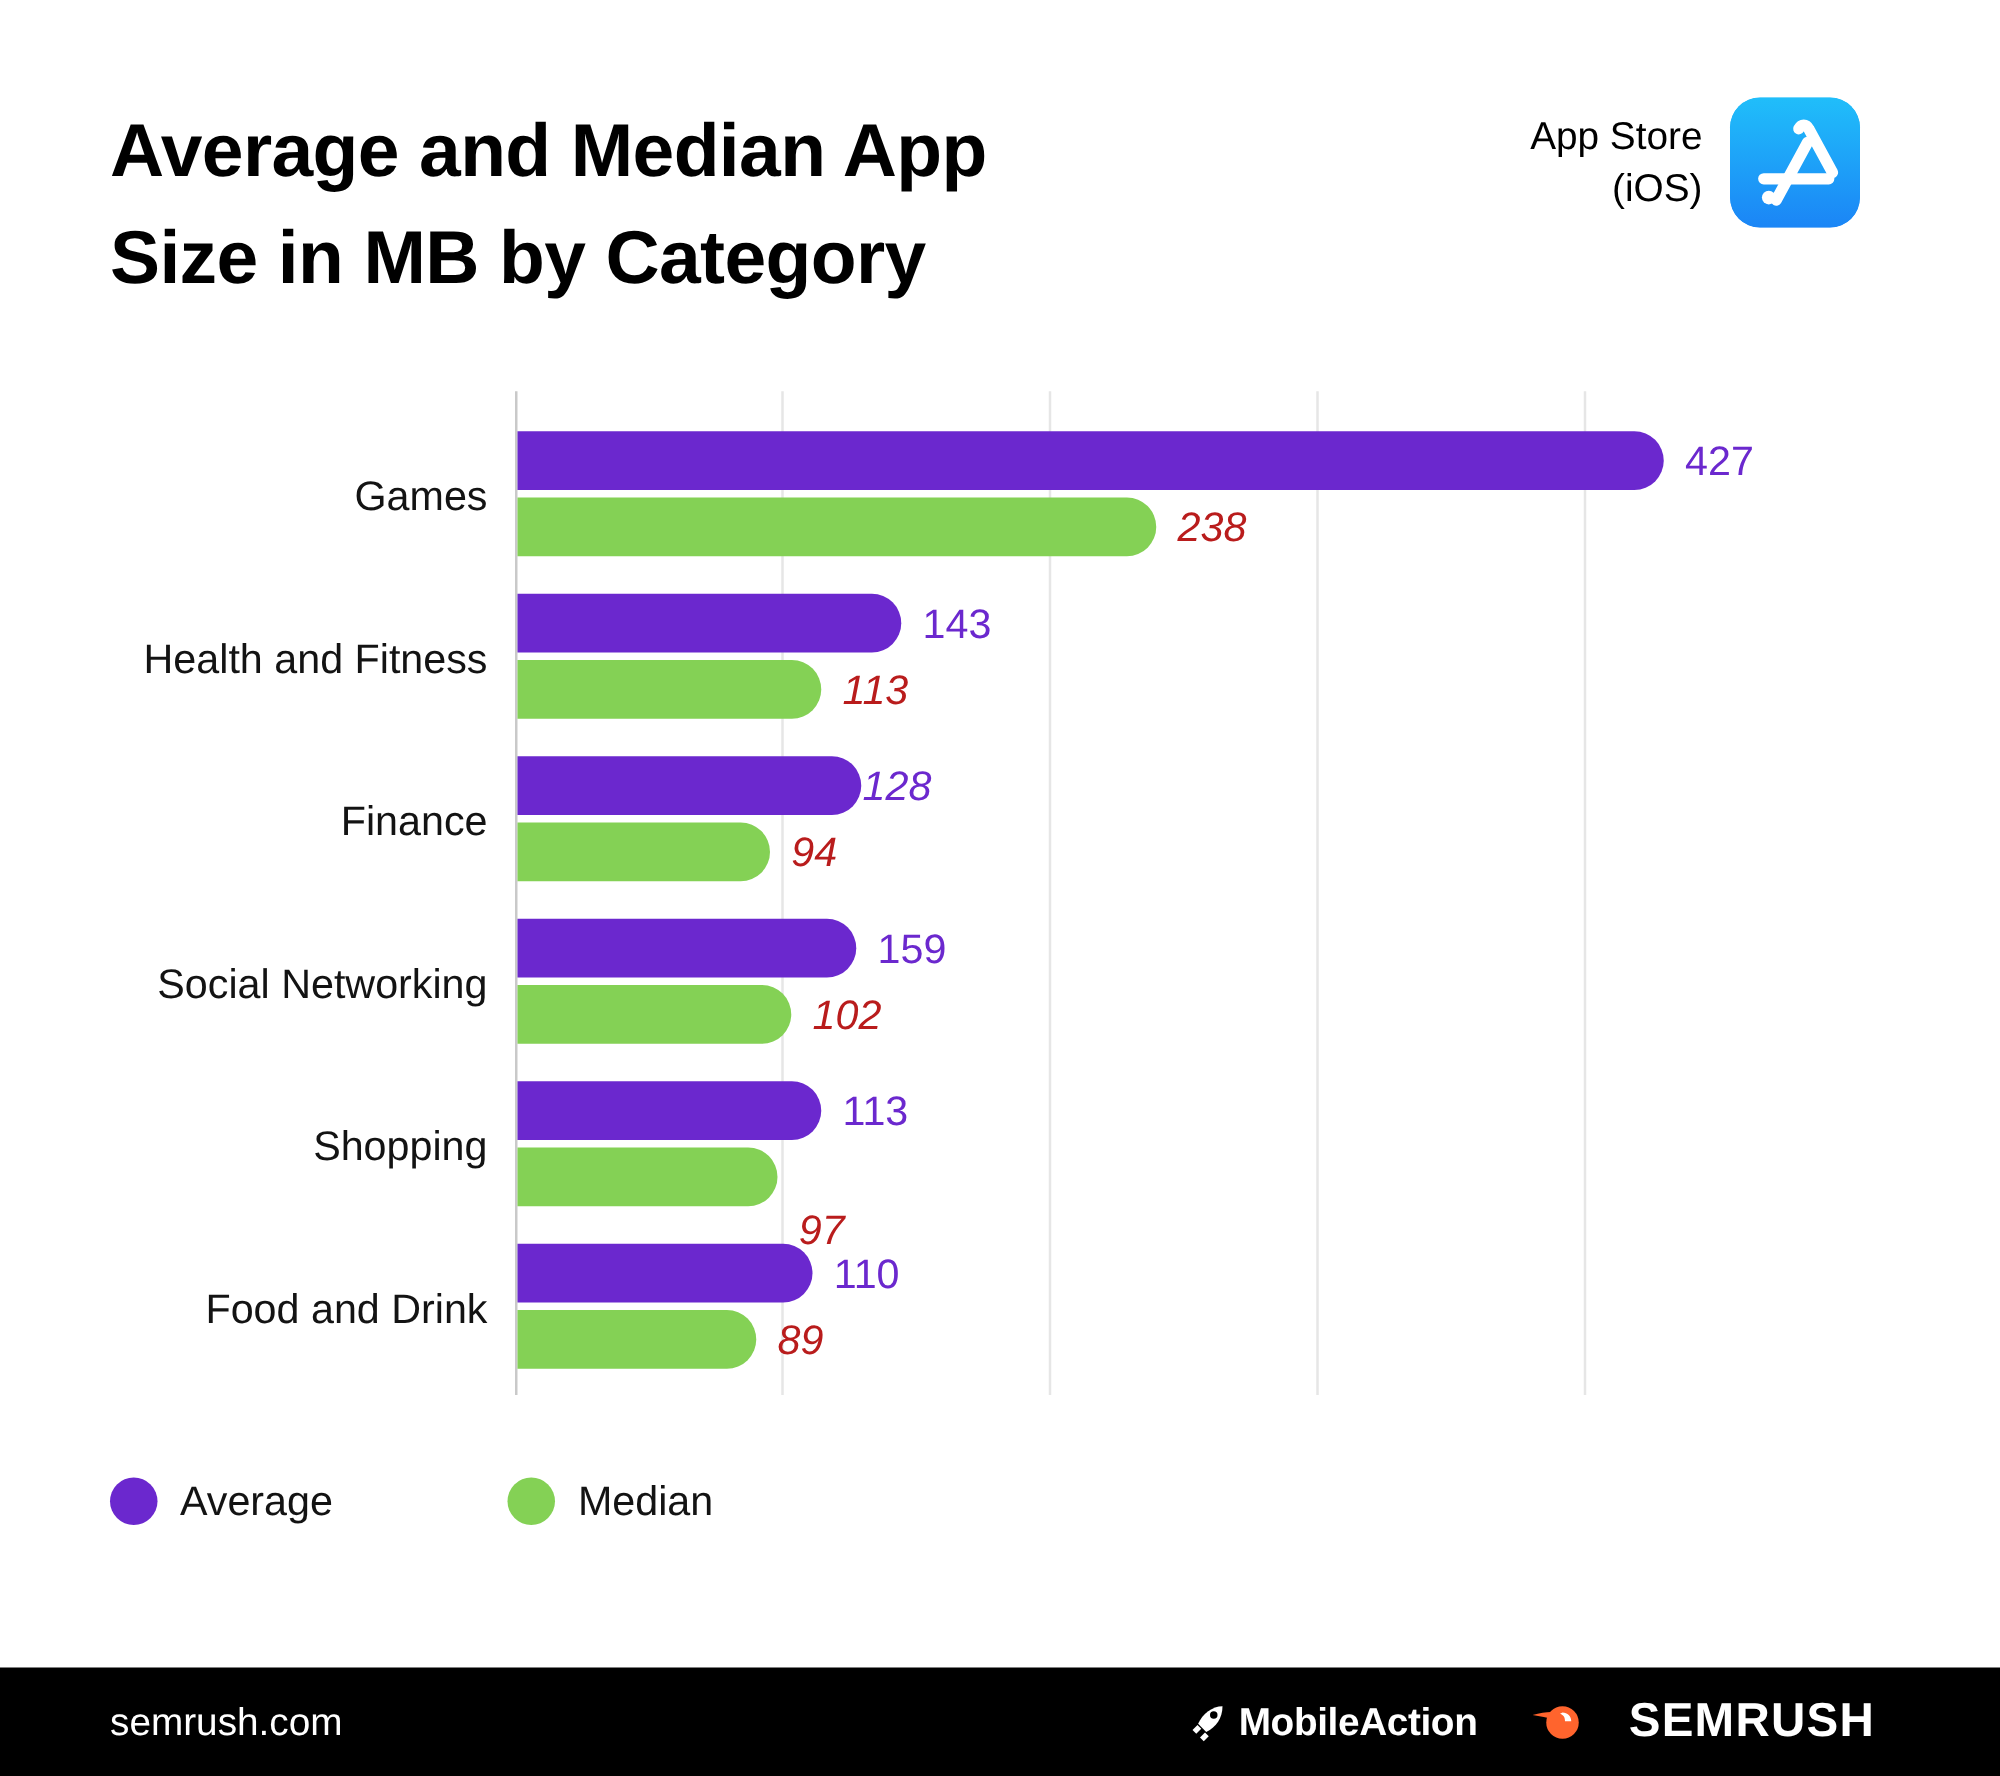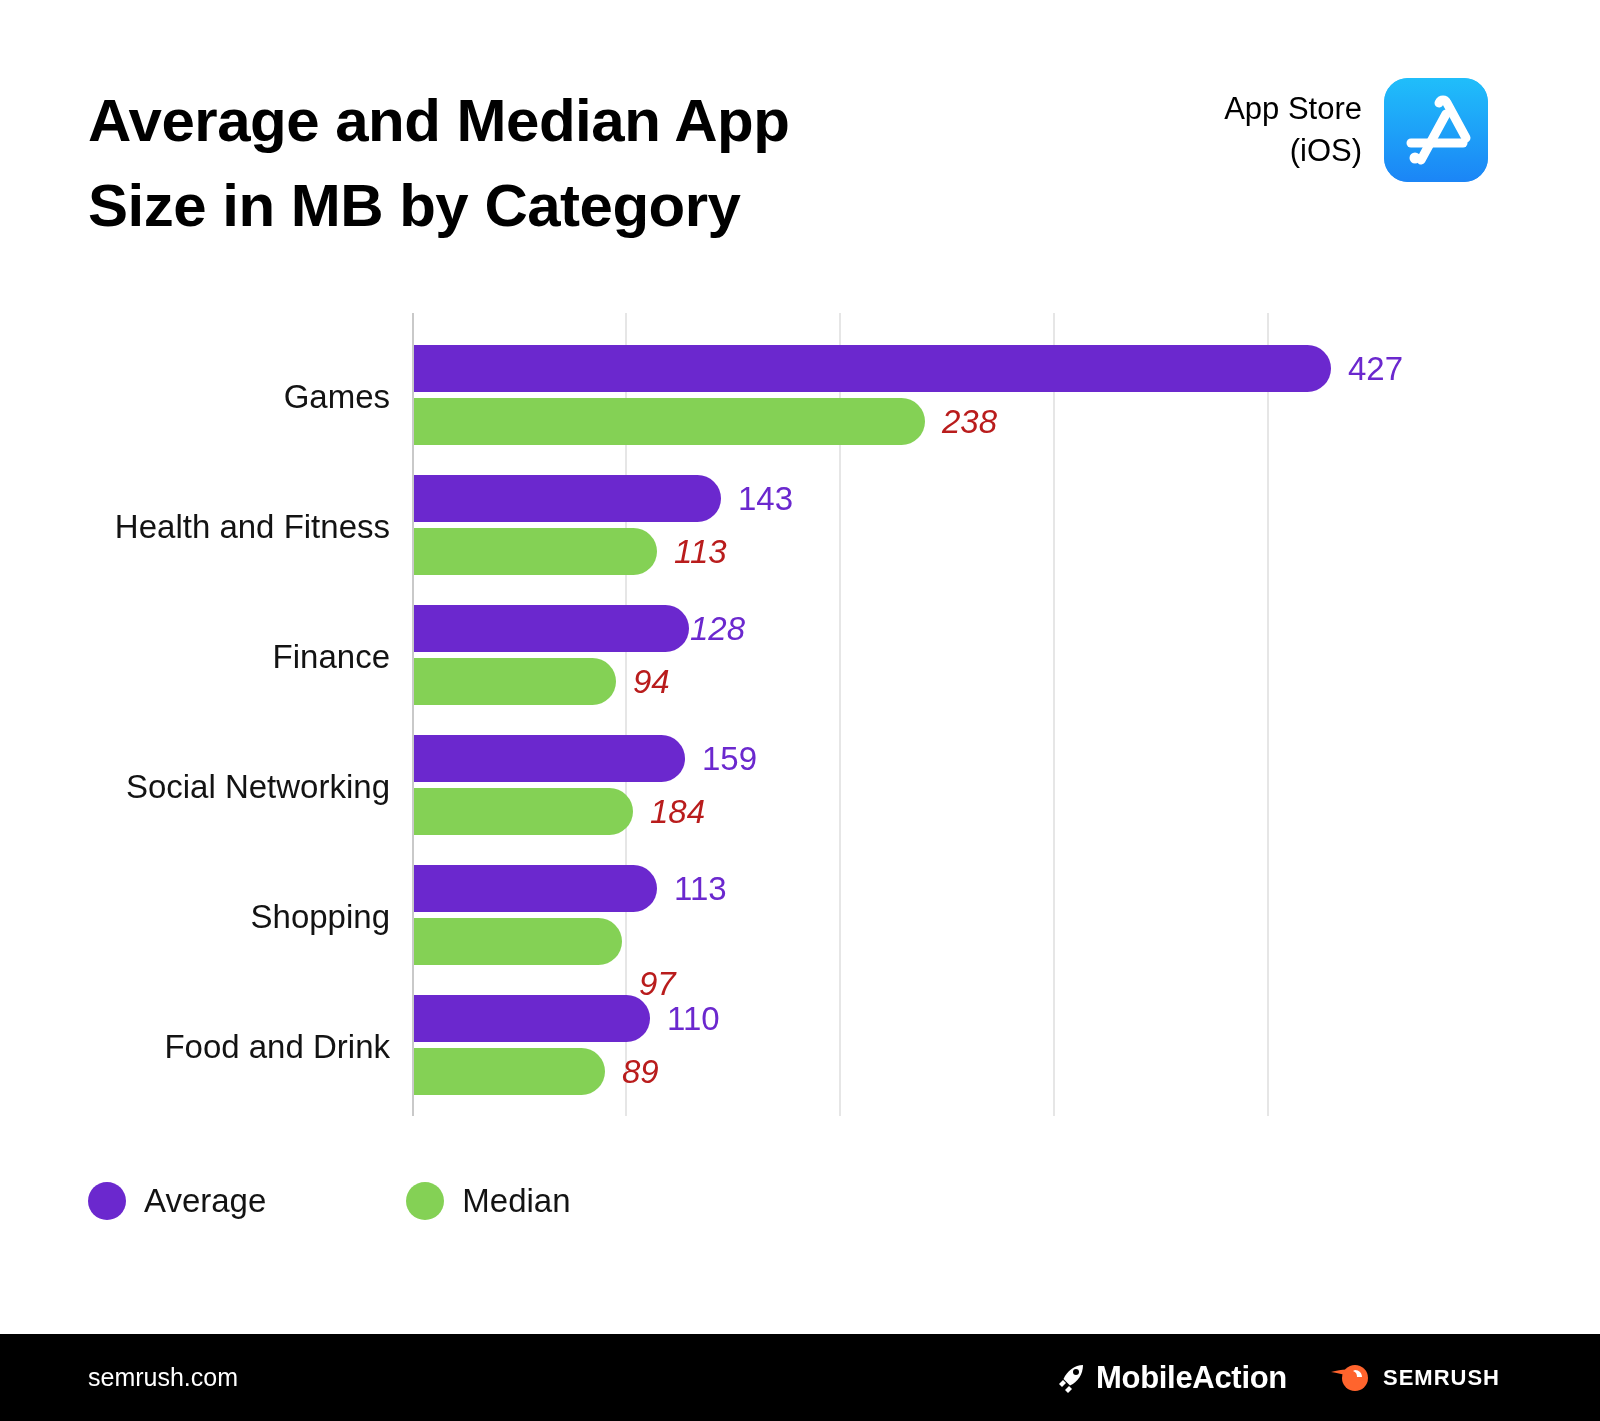--- a/index.html
+++ b/index.html
@@ -162,21 +162,21 @@
     top: 1334px;
     width: 1600px;
     height: 87px;
     background: #000000;
     display: flex;
     align-items: center;
   }
   #footer-url {
     position: absolute;
     left: 88px;
-    font-size: 25px;
+    font-size: 31px;
     color: #ffffff;
   }
   #footer-logos {
     position: absolute;
     right: 100px;
     display: flex;
     align-items: center;
     gap: 42px;
   }
   .logo-block {
@@ -185,21 +185,22 @@
     gap: 8px;
   }
   .logo-text {
     font-size: 31px;
     font-weight: bold;
     color: #ffffff;
     letter-spacing: -0.3px;
   }
   .logo-text.semrush {
     letter-spacing: 1px;
-    font-size: 22px;
+    font-size: 38px;
+    margin-left: 25px;
   }
 </style>
 </head>
 <body>
 
 <div id="header">
   <div id="store-badge">
     <div id="store-badge-text">App Store
 (iOS)</div>
     <svg id="appstore-icon" viewBox="0 0 104 104" xmlns="http://www.w3.org/2000/svg">
@@ -268,21 +269,21 @@
   </div>
 
   <div class="group" style="top:435px;">
     <div class="cat-label">Social Networking</div>
     <div class="bar-row avg">
       <div class="bar avg" style="width:271px;"></div>
       <div class="bar-value avg" style="left:288px;">159</div>
     </div>
     <div class="bar-row med">
       <div class="bar med" style="width:219px;"></div>
-      <div class="bar-value med" style="left:236px;">184</div>
+      <div class="bar-value med" style="left:236px;">102</div>
     </div>
   </div>
 
   <div class="group" style="top:565px;">
     <div class="cat-label">Shopping</div>
     <div class="bar-row avg">
       <div class="bar avg" style="width:243px;"></div>
       <div class="bar-value avg" style="left:260px;">113</div>
     </div>
     <div class="bar-row med">

